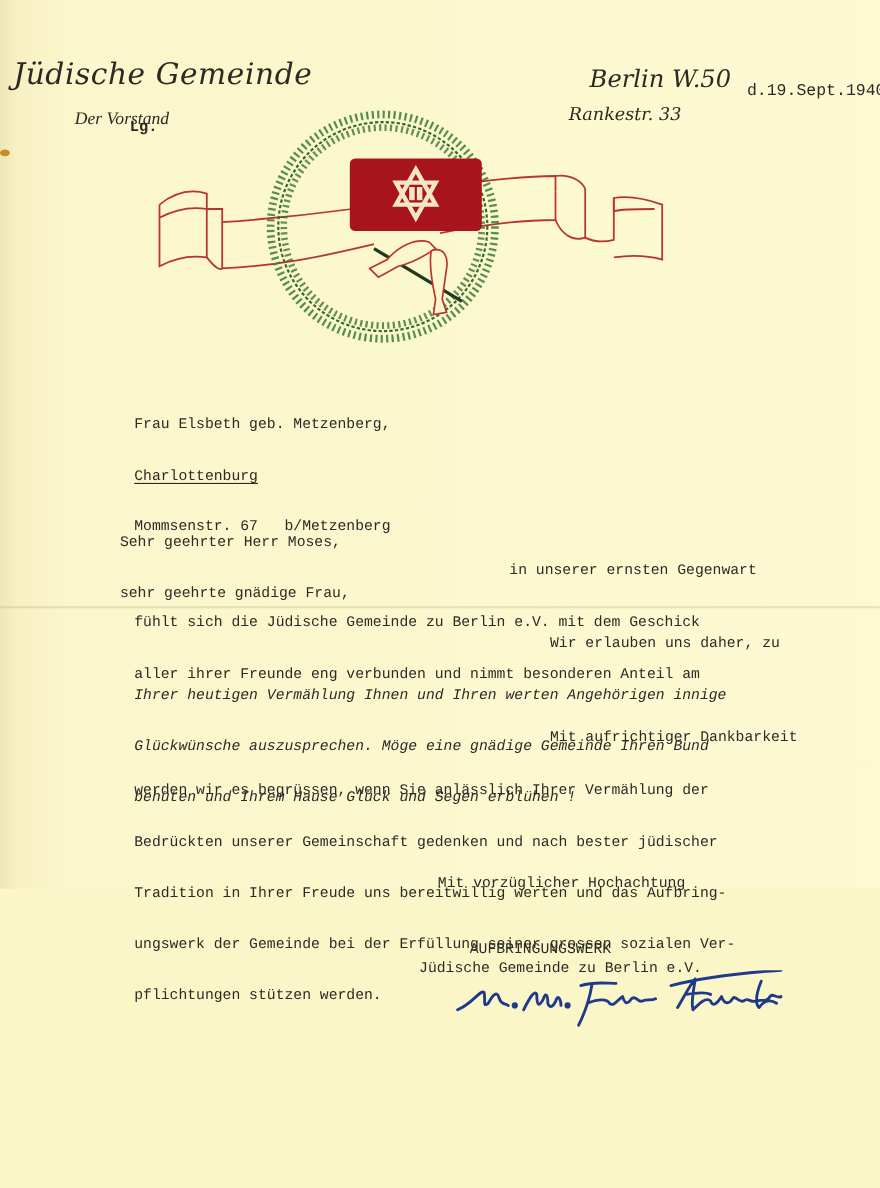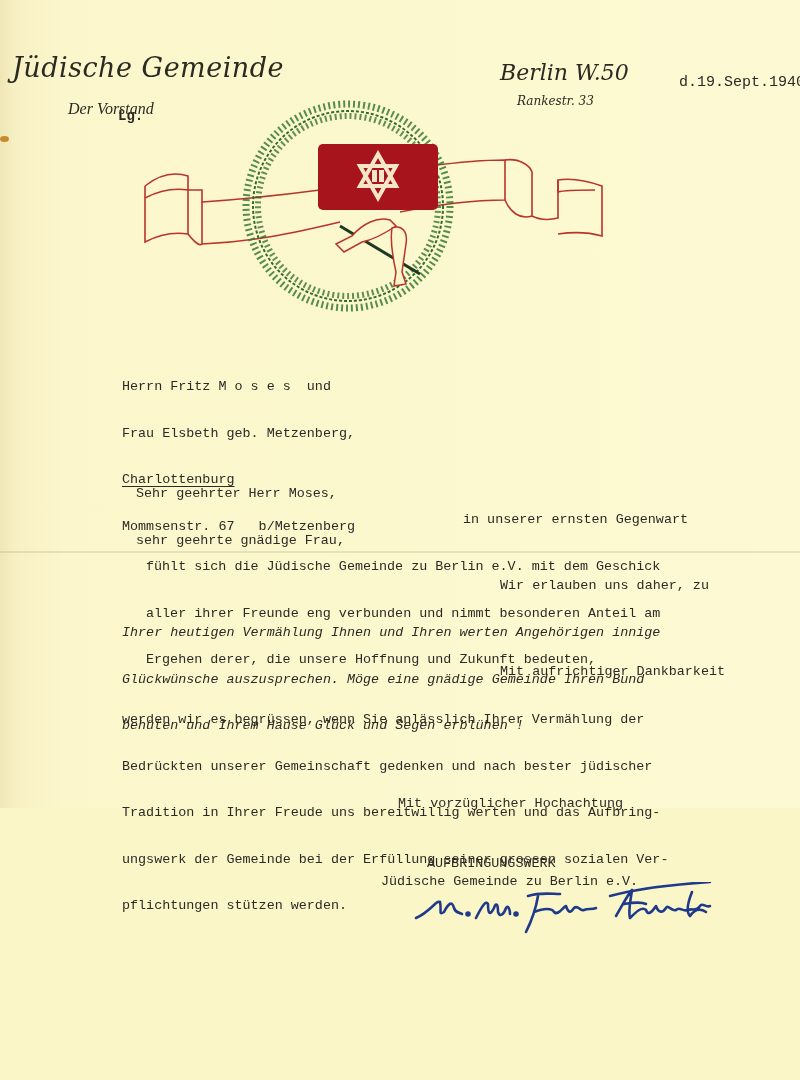--- a/index.html
+++ b/index.html
@@ -15,37 +15,37 @@
     .script {
       position: absolute;
       font-family: "DejaVu Serif", serif;
       font-style: italic;
       color: #2a2a22;
       white-space: nowrap;
     }
     .org-name { left: 12px; top: 52px; font-size: 27px; letter-spacing: 0.5px; }
     .board { left: 68px; top: 100px; font-size: 16px; font-family: Liberation Serif, serif; }
     .ref { position: absolute; left: 118px; top: 108px; font-family: "Liberation Mono", monospace; font-size: 14px; font-weight: bold; color: #2a2a22; }
-    .city { left: 500px; top: 60px; font-size: 22px; }
-    .street { left: 517px; top: 94px; font-size: 12px; }
+    .city { left: 536px; top: 60px; font-size: 22px; }
+    .street { left: 517px; top: 94px; font-size: 16px; }
     .typed {
       position: absolute;
       font-family: "Liberation Mono", "DejaVu Sans Mono", monospace;
       font-size: 13.4px;
       color: #2b2a26;
       white-space: pre;
       line-height: 15.5px;
     }
     .date { left: 633px; top: 75px; font-size: 15px; margin-left: 46px; }
     .emblem { position: absolute; left: 140px; top: 94px; }
     .addr { left: 122px; top: 348px; }
     .addr .ul { text-decoration: underline; text-underline-offset: 3px; }
-    .salutation { left: 136px; top: 455px; }
+    .salutation { left: 109px; top: 455px; }
     .para1-first { left: 463px; top: 512px; }
-    .para1 { left: 122px; top: 528px; margin-left: 24px; }
+    .para1 { left: 122px; top: 528px; }
     .para2-first { left: 500px; top: 578px; }
     .para2 { left: 122px; top: 594px; font-style: italic; }
     .para3-first { left: 500px; top: 664px; }
     .para3 { left: 122px; top: 681px; }
     .closing { left: 398px; top: 796px; text-align: right; }
     .signer-org { left: 381px; top: 874px; }
     .dept { left: 427px; top: 856px; }
     .signature { position: absolute; left: 410px; top: 882px; }
     .stain { position: absolute; left: 0; top: 136px; width: 9px; height: 6px; background: #c98a2a; border-radius: 50%; }
     .fold { position: absolute; left: 0; top: 551px; width: 800px; height: 2px; background: rgba(140,130,90,0.18); }
@@ -94,36 +94,34 @@
     <rect x="239" y="76" width="5" height="12" fill="#f5e6c8"></rect>
 
     <line x1="200" y1="132" x2="280" y2="180" stroke="#1f3a20" stroke-width="3"></line>
     <g fill="#fbf6cb" stroke="#b8342c" stroke-width="1.5">
       <path d="M196,150 L212,142 C222,130 238,122 250,126 L256,132 C244,140 232,146 222,148 L204,158 Z"></path>
       <path d="M252,134 C262,130 268,138 266,150 L262,178 L266,190 L254,192 L256,178 C252,160 250,146 252,134 Z"></path>
     </g>
   </svg>
 
   <div class="typed addr">
-    <div>Herrn Fritz M o s e s  und</div>
     <div>Frau Elsbeth geb. Metzenberg,</div>
     <div class="ul">Charlottenburg</div>
     <div>Mommsenstr. 67   b/Metzenberg</div>
   </div>
 
   <div class="typed salutation">
     <div>Sehr geehrter Herr Moses,</div>
     <div>sehr geehrte gnädige Frau,</div>
   </div>
 
   <div class="typed para1-first">in unserer ernsten Gegenwart</div>
   <div class="typed para1">
     <div>fühlt sich die Jüdische Gemeinde zu Berlin e.V. mit dem Geschick</div>
     <div>aller ihrer Freunde eng verbunden und nimmt besonderen Anteil am</div>
-    <div>Ergehen derer, die unsere Hoffnung und Zukunft bedeuten,</div>
   </div>
 
   <div class="typed para2-first">Wir erlauben uns daher, zu</div>
   <div class="typed para2">
     <div>Ihrer heutigen Vermählung Ihnen und Ihren werten Angehörigen innige</div>
     <div>Glückwünsche auszusprechen. Möge eine gnädige Gemeinde Ihren Bund</div>
     <div>behüten und Ihrem Hause Glück und Segen erblühen !</div>
   </div>
 
   <div class="typed para3-first">Mit aufrichtiger Dankbarkeit</div>

